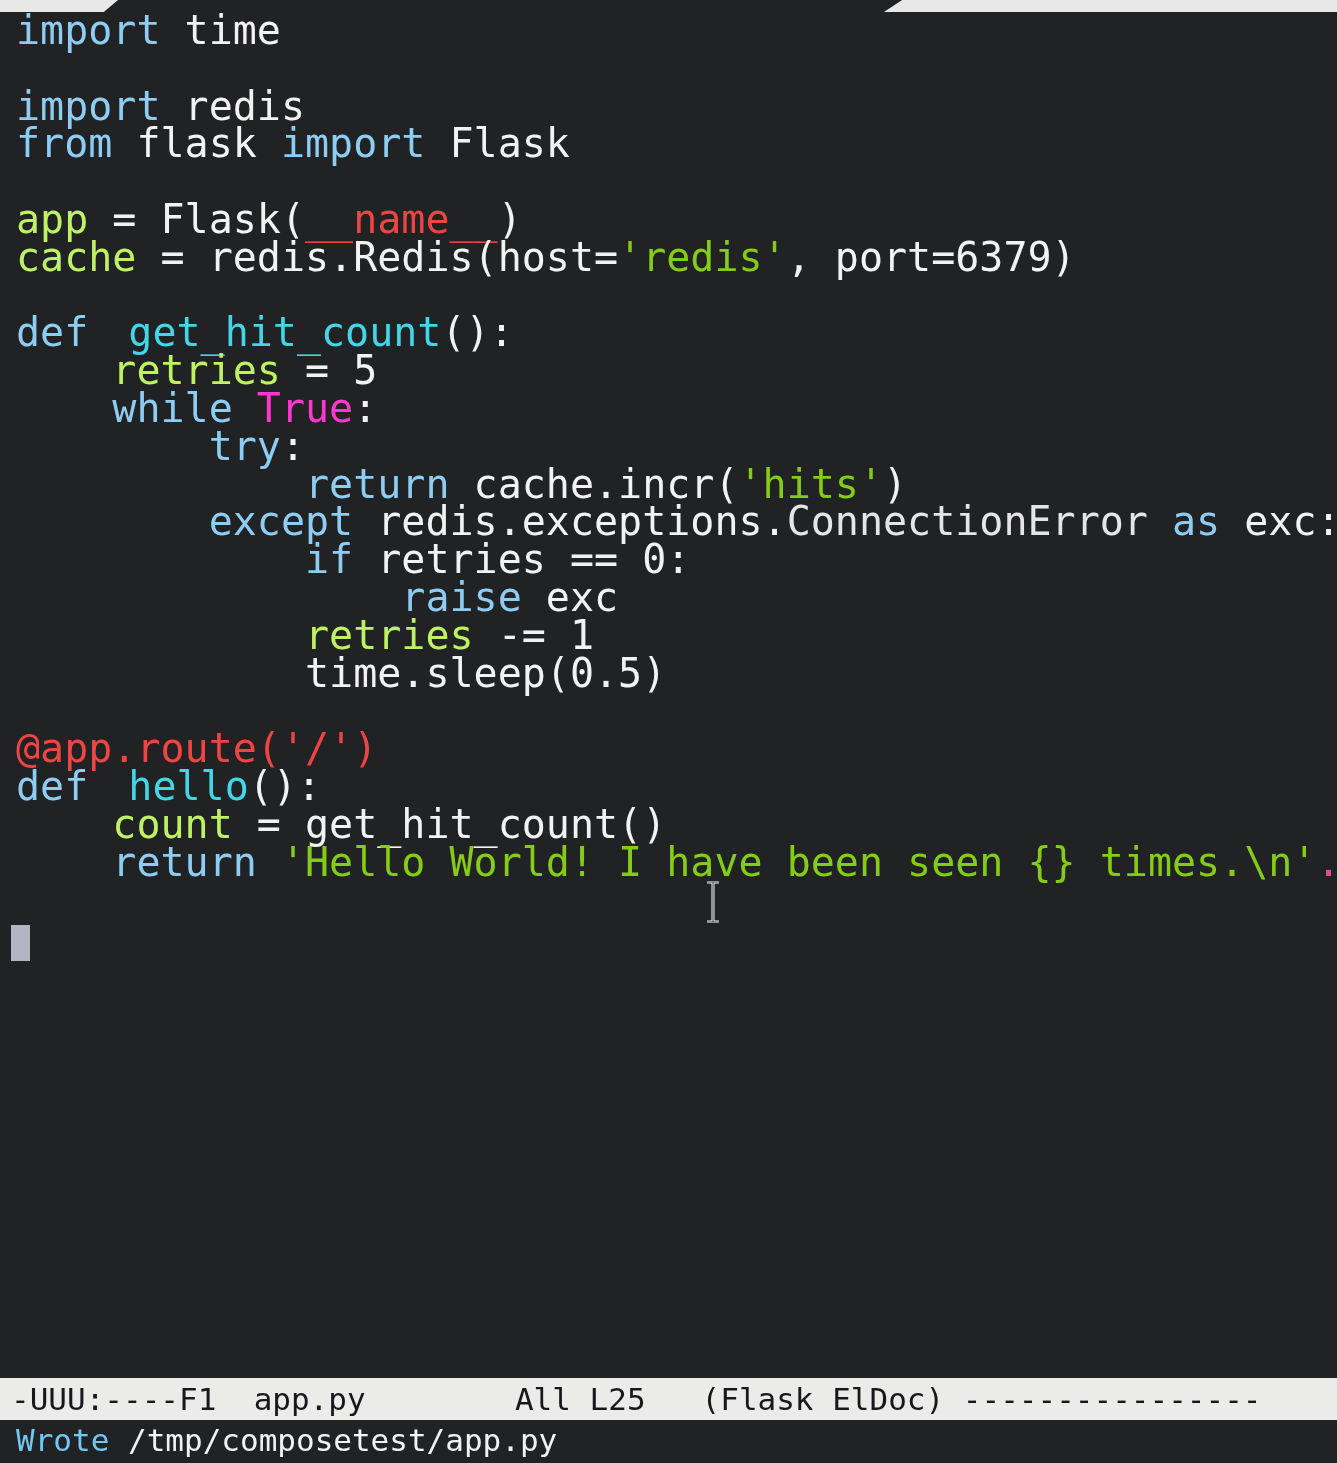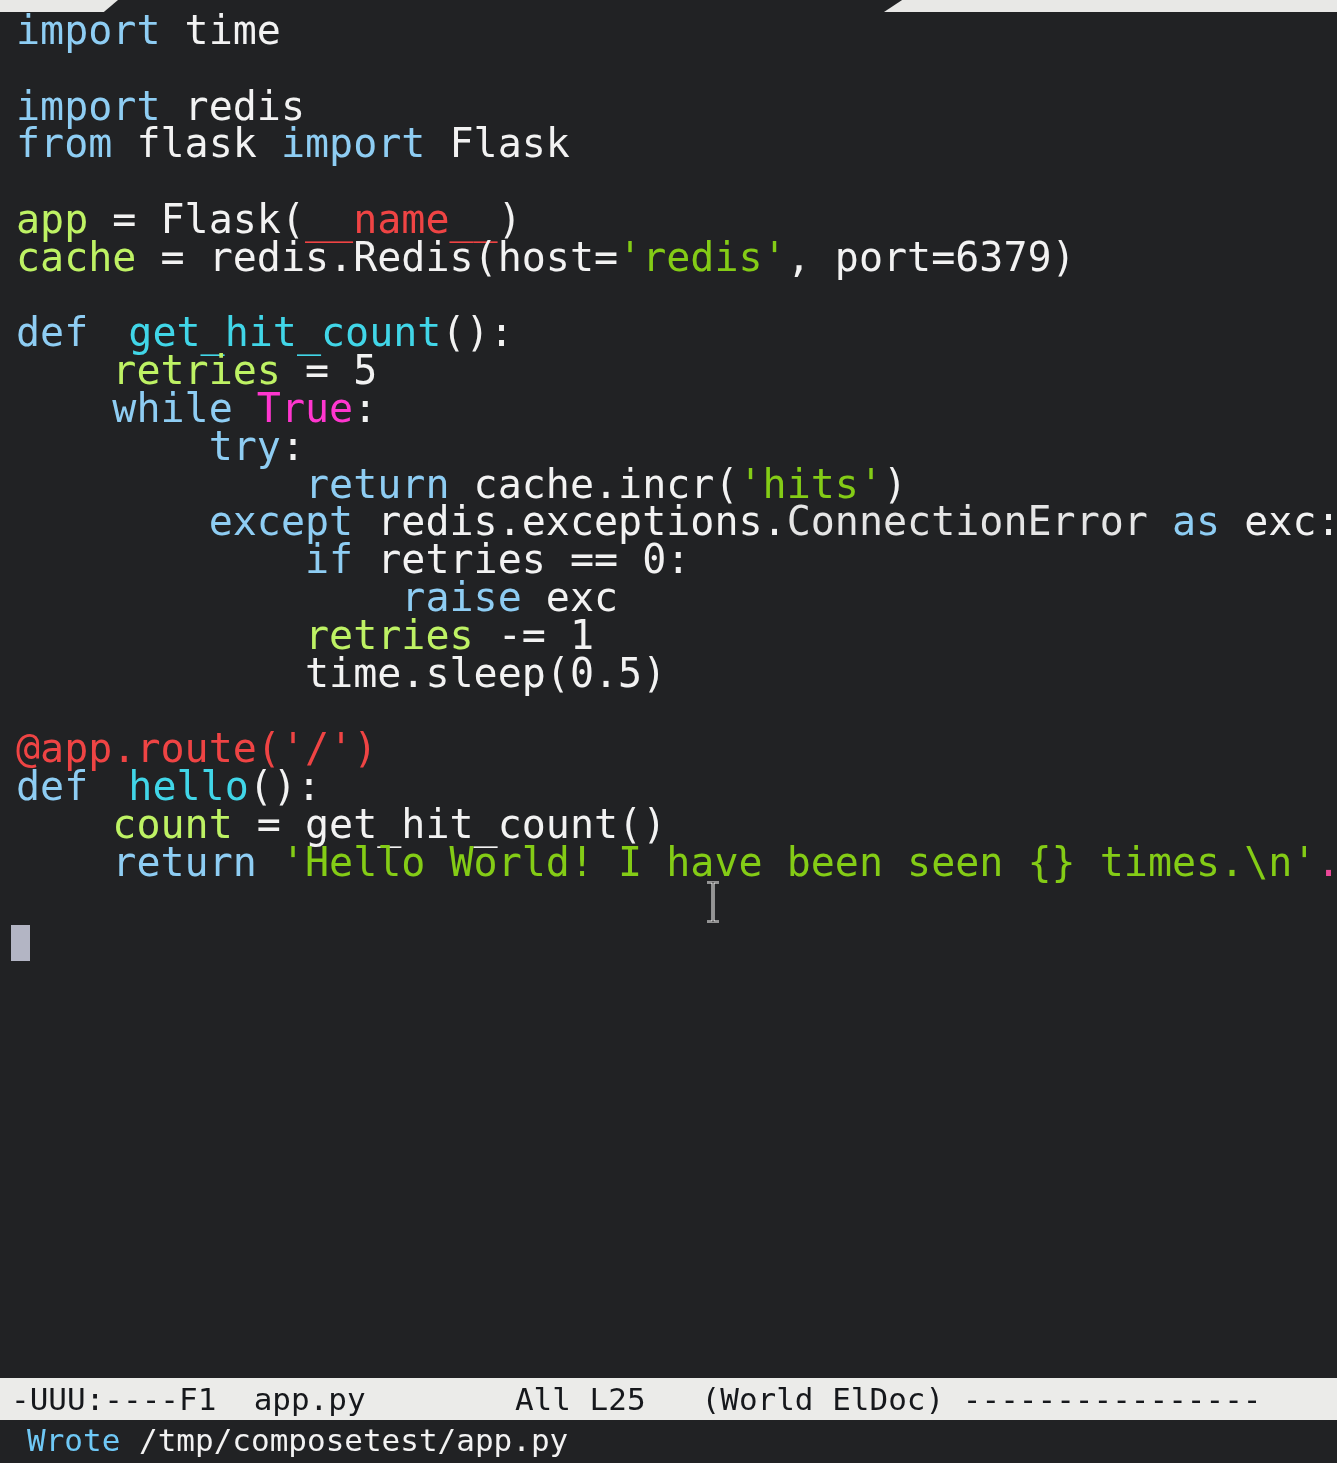--- a/index.html
+++ b/index.html
@@ -129,21 +129,21 @@
     width: 1337px;
     height: 43px;
     background: #212224;
     font-family: "DejaVu Sans Mono", monospace;
     font-size: 31px;
     line-height: 40px;
     white-space: pre;
     color: #f2f2f2;
     overflow: hidden;
   }
-  #echo-area-inner { padding-left: 27px; display: block; }
+  #echo-area-inner { padding-left: 16px; display: block; }
   #echo-prefix { color: #6fc8f5; }
 </style>
 </head>
 <body>
 
 <div id="frame">
 
   <div id="tab-line">
     <div class="tab-chip" id="tab-chip-left"></div>
     <div class="tab-chip" id="tab-chip-right"></div>
@@ -153,17 +153,17 @@
     <pre id="code"><span class="ln"><span class="kw">import</span> <span class="pln">time</span></span><span class="ln"> </span><span class="ln"><span class="kw">import</span> <span class="pln">redis</span></span><span class="ln"><span class="kw">from</span> <span class="pln">flask</span> <span class="kw">import</span> <span class="pln">Flask</span></span><span class="ln"> </span><span class="ln"><span class="var">app</span> <span class="pln">= Flask(</span><span class="dund">__name__</span><span class="pln">)</span></span><span class="ln"><span class="var">cache</span> <span class="pln">= redis.Redis(host=</span><span class="str">'redis'</span><span class="pln">, port=6379)</span></span><span class="ln"> </span><span class="ln"><span class="kw">def</span> <span class="fn">get_hit_count</span><span class="pln">():</span></span><span class="ln"><span class="pln">    </span><span class="var">retries</span> <span class="pln">= 5</span></span><span class="ln"><span class="pln">    </span><span class="kw">while</span> <span class="bltn">True</span><span class="pln">:</span></span><span class="ln"><span class="pln">        </span><span class="kw">try</span><span class="pln">:</span></span><span class="ln"><span class="pln">            </span><span class="kw">return</span> <span class="pln">cache.incr(</span><span class="str">'hits'</span><span class="pln">)</span></span><span class="ln"><span class="pln">        </span><span class="kw">except</span> <span class="pln">redis.exceptions.</span><span class="typ">ConnectionError</span> <span class="kw">as</span> <span class="pln">exc:</span></span><span class="ln"><span class="pln">            </span><span class="kw">if</span> <span class="pln">retries == 0:</span></span><span class="ln"><span class="pln">                </span><span class="kw">raise</span> <span class="pln">exc</span></span><span class="ln"><span class="pln">            </span><span class="var">retries</span> <span class="pln">-= 1</span></span><span class="ln"><span class="pln">            time.sleep(0.5)</span></span><span class="ln"> </span><span class="ln"><span class="deco">@app.route(</span><span class="deco">'/'</span><span class="deco">)</span></span><span class="ln"><span class="kw">def</span> <span class="fn">hello</span><span class="pln">():</span></span><span class="ln"><span class="pln">    </span><span class="var">count</span> <span class="pln">= get_hit_count()</span></span><span class="ln"><span class="pln">    </span><span class="kw">return</span> <span class="str">'Hello World! I have been seen {} times.\n'</span><span class="meth">.format</span><span class="pln">(count)</span></span></pre>
 
     <div id="point-cursor"></div>
 
     <svg id="mouse-pointer" viewBox="0 0 18 42" xmlns="http://www.w3.org/2000/svg">
       <path d="M3 1 H15 M9 1 V41 M3 41 H15" stroke="#ffffff" stroke-width="3" fill="none"></path>
       <path d="M3 1 H15 M9 1 V41 M3 41 H15" stroke="#2b2b2b" stroke-width="1" fill="none"></path>
     </svg>
   </div>
 
-  <div id="mode-line"><span id="mode-line-inner">-UUU:----F1  app.py        All L25   (World ElDoc) ----------------</span></div>
+  <div id="mode-line"><span id="mode-line-inner">-UUU:----F1  app.py        All L25   (Flask ElDoc) ----------------</span></div>
 
   <div id="echo-area"><span id="echo-area-inner"><span id="echo-prefix">Wrote</span><span id="echo-path"> /tmp/composetest/app.py</span></span></div>
 
 </div>
 
 </body></html>

